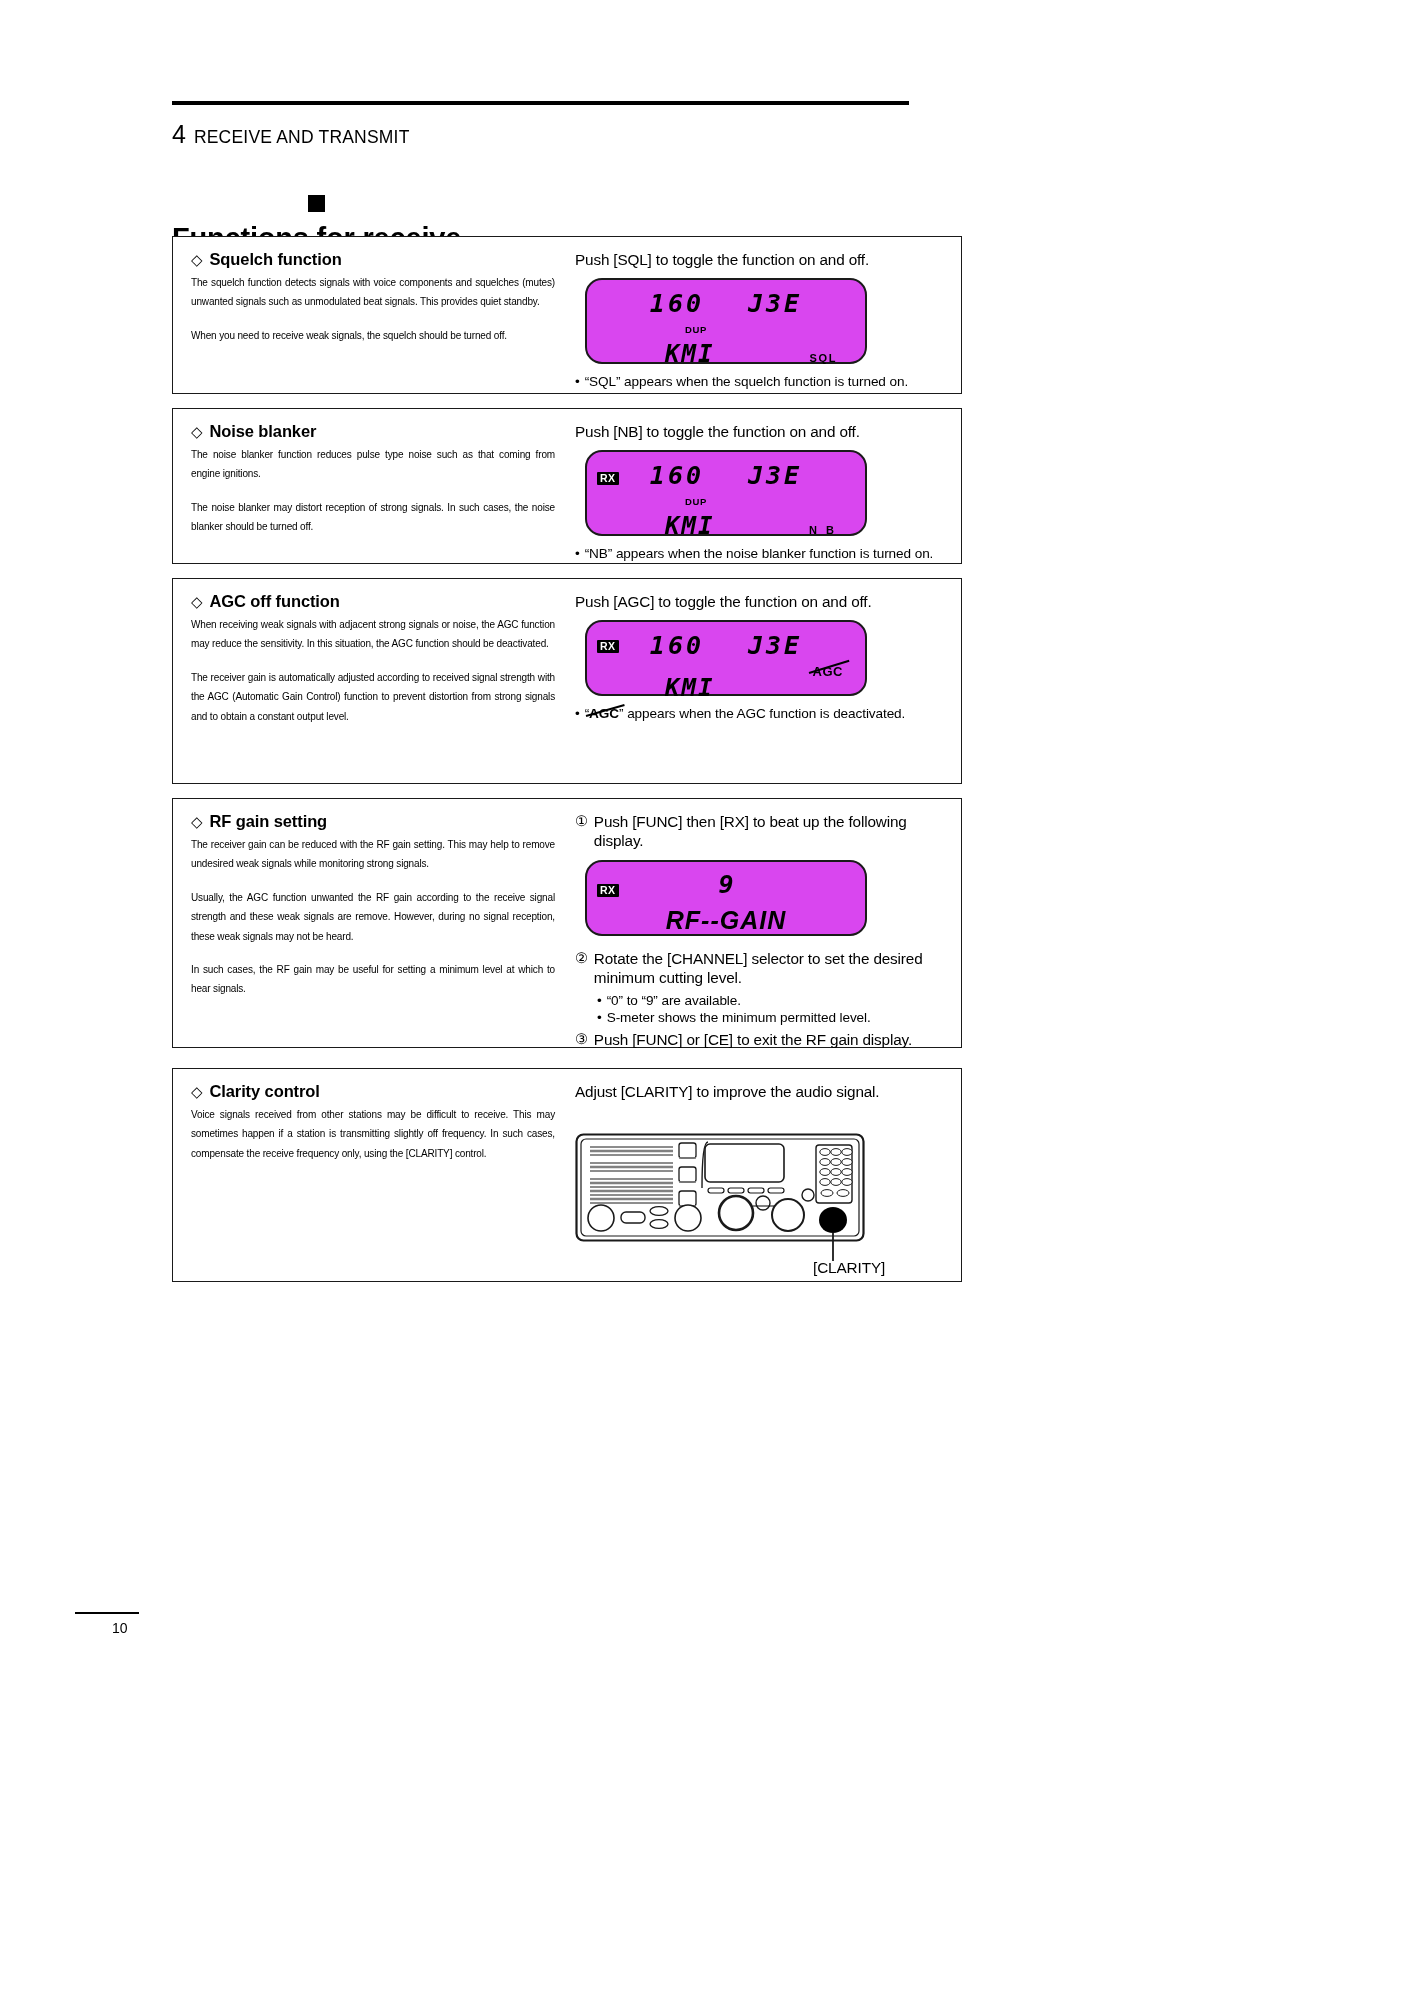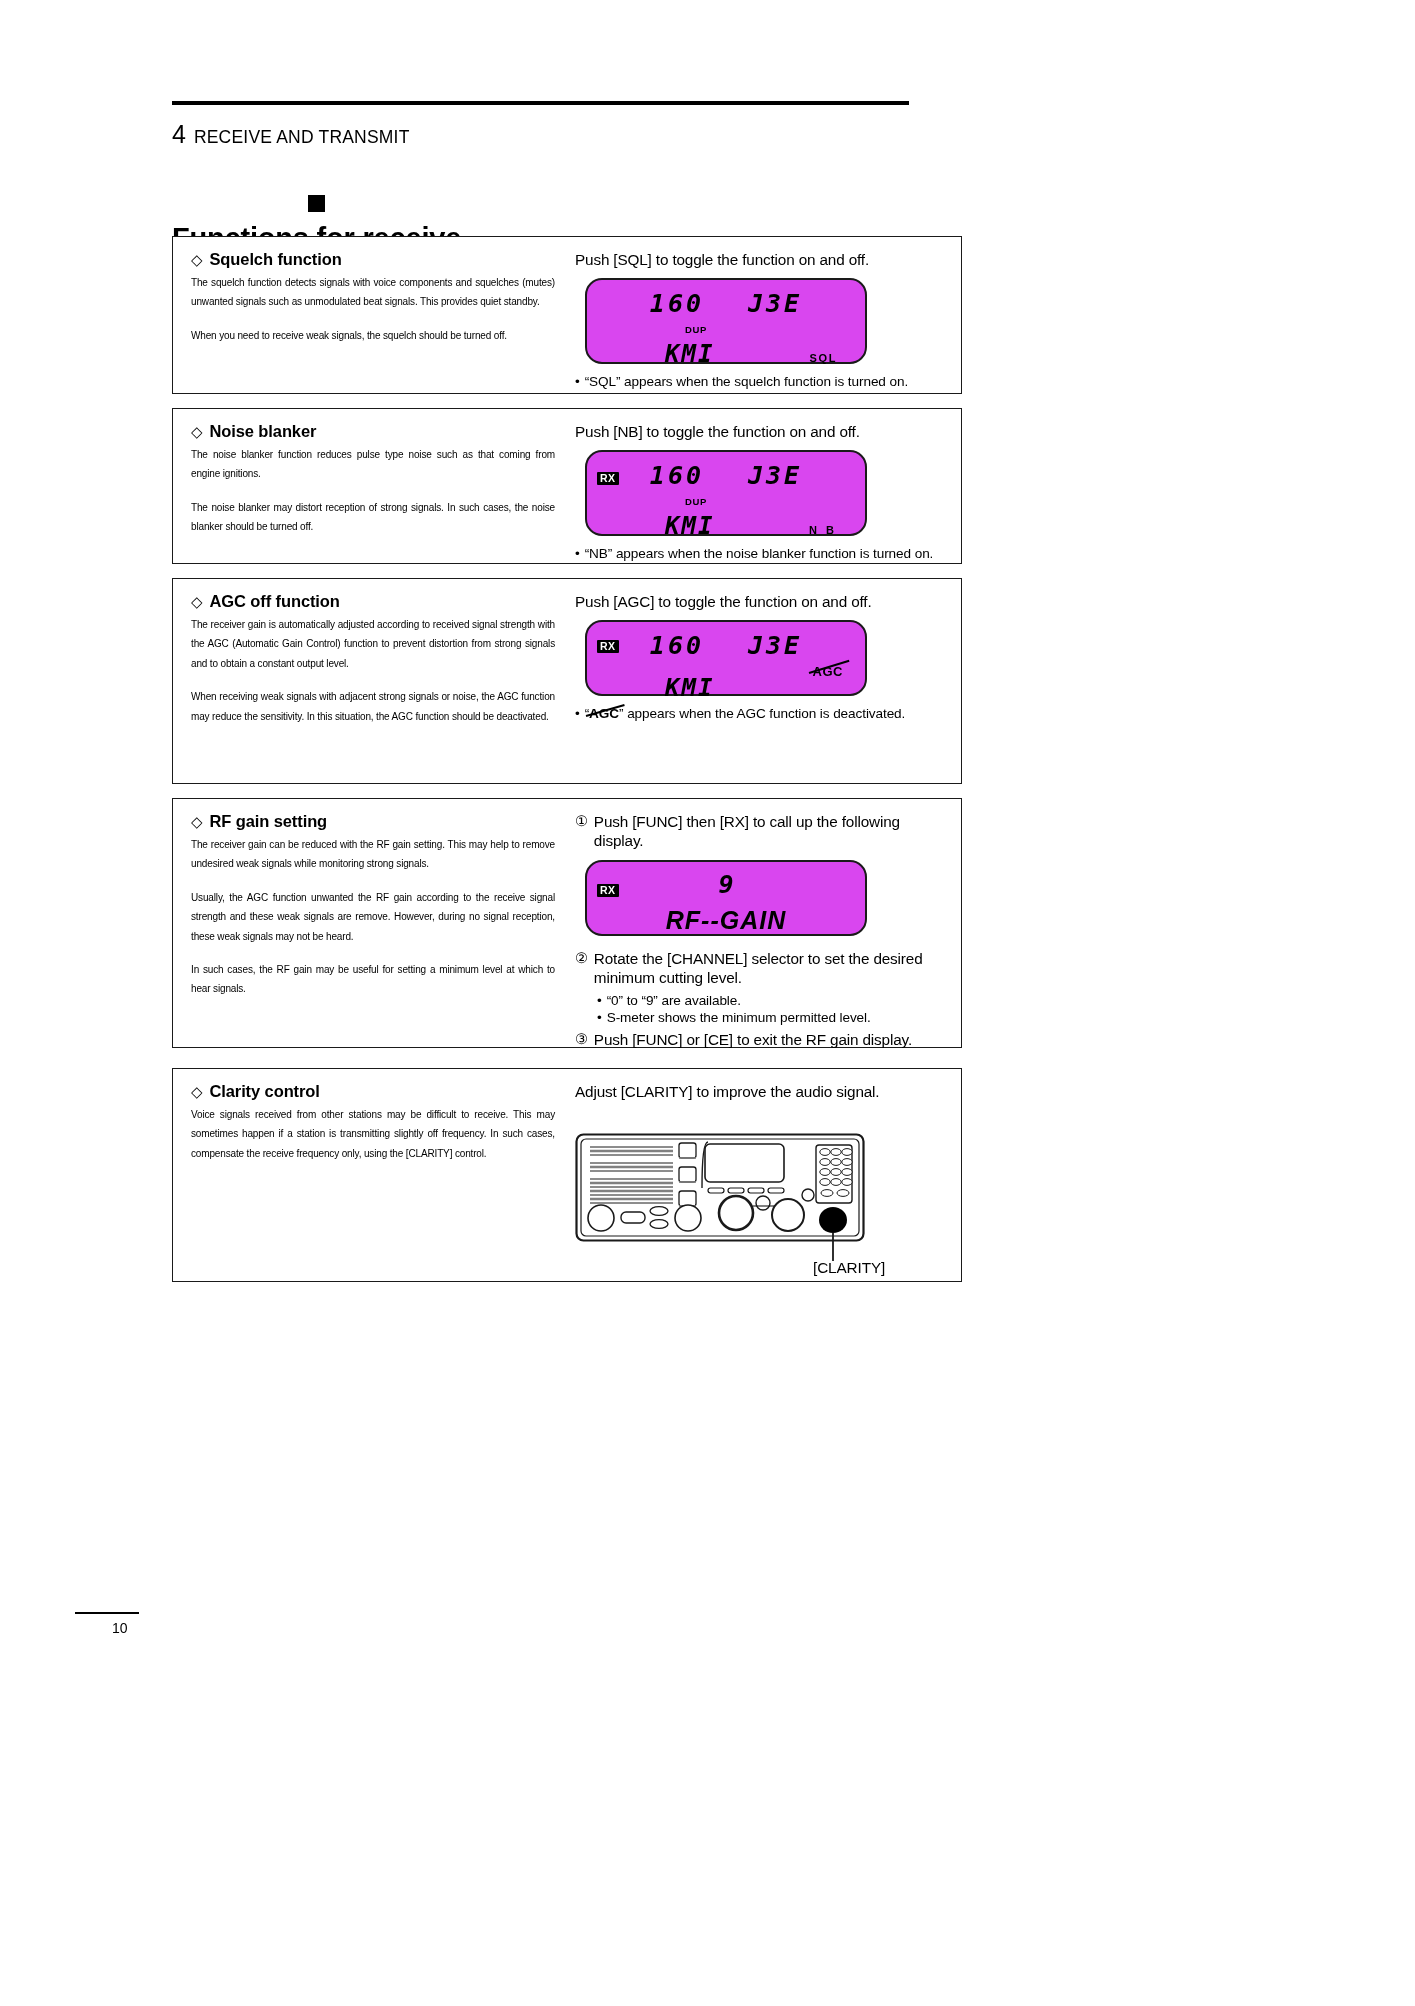--- a/index.html
+++ b/index.html
@@ -215,22 +215,22 @@
     </div>
   </div>
 
   <div class="box" style="left:172px; top:578px; width:790px; height:206px;">
     <div class="box-inner">
       <div class="colL">
         <div class="dhead">
           <span class="diam">◇</span>
           <span>AGC off function</span>
         </div>
+        <p class="t">When receiving weak signals with adjacent strong signals or noise, the AGC function may reduce the sensitivity. In this situation, the AGC function should be deactivated.</p>
         <p class="t">The receiver gain is automatically adjusted according to received signal strength with the AGC (Automatic Gain Control) function to prevent distortion from strong signals and to obtain a constant output level.</p>
-        <p class="t">When receiving weak signals with adjacent strong signals or noise, the AGC function may reduce the sensitivity. In this situation, the AGC function should be deactivated.</p>
       </div>
       <div class="colR">
         <p class="r">Push [AGC] to toggle the function on and off.</p>
         <div class="lcd" style="width:282px; height:76px; margin-left:10px;">
           <span class="rx-badge" style="top:18px;">RX</span>
           <div class="lcd-row1">
             <span class="seg">160</span>
             <span class="seg">J3E</span>
           </div>
           <span class="lcd-kmi" style="top:44px;">KMI</span>
@@ -256,21 +256,21 @@
           <span class="diam">◇</span>
           <span>RF gain setting</span>
         </div>
         <p class="t">The receiver gain can be reduced with the RF gain setting. This may help to remove undesired weak signals while monitoring strong signals.</p>
         <p class="t">Usually, the AGC function unwanted the RF gain according to the receive signal strength and these weak signals are remove. However, during no signal reception, these weak signals may not be heard.</p>
         <p class="t">In such cases, the RF gain may be useful for setting a minimum level at which to hear signals.</p>
       </div>
       <div class="colR">
         <div class="step">
           <span class="n">①</span>
-          <span class="s">Push [FUNC] then [RX] to call up the following display.</span>
+          <span class="s">Push [FUNC] then [RX] to beat up the following display.</span>
         </div>
         <div class="lcd" style="width:282px; height:76px; margin:9px 0 13px 10px;">
           <span class="rx-badge" style="top:22px;">RX</span>
           <span class="lcd-big-num">9</span>
           <span class="lcd-rfgain">RF--GAIN</span>
         </div>
         <div class="step">
           <span class="n">②</span>
           <span class="s">Rotate the [CHANNEL] selector to set the desired minimum cutting level.</span>
         </div>

